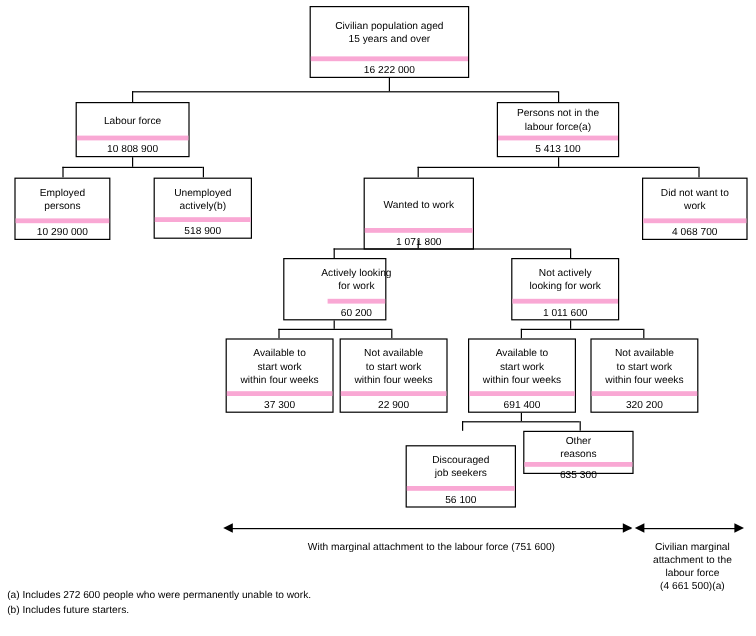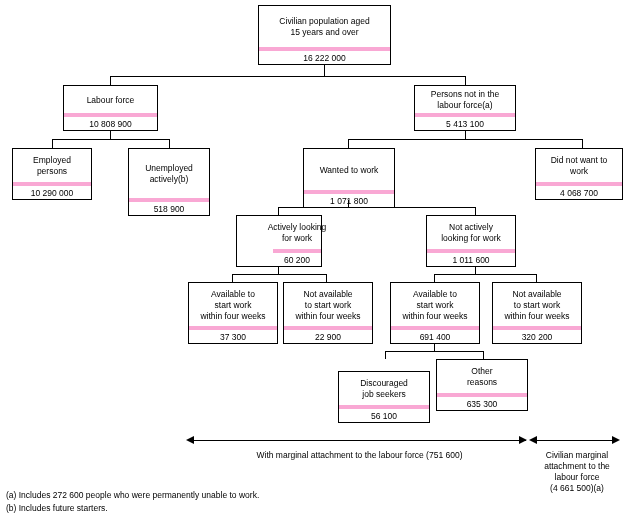--- a/index.html
+++ b/index.html
@@ -81,21 +81,21 @@
   <div class="vl" style="left:582px;top:139px;height:9px;"></div>
 
   <div class="box" style="left:12px;top:148px;width:80px;height:52px;">
     <div class="title">
       <span>Employed</span>
       <span>persons</span>
     </div>
     <div class="value">10 290 000</div>
   </div>
 
-  <div class="box" style="left:128px;top:148px;width:82px;height:68px;">
+  <div class="box" style="left:128px;top:148px;width:82px;height:51px;">
     <div class="title">
       <span>Unemployed</span>
       <span>actively(b)</span>
     </div>
     <div class="value">518 900</div>
   </div>
 
   <div class="box" style="left:303px;top:148px;width:92px;height:60px;">
     <div class="title">
       <span>Wanted to work</span>
@@ -184,21 +184,21 @@
   <div class="vl" style="left:483px;top:351px;height:8px;"></div>
 
   <div class="box" style="left:338px;top:359px;width:92px;height:52px;margin-top:12px;">
     <div class="title">
       <span>Discouraged</span>
       <span>job seekers</span>
     </div>
     <div class="value">56 100</div>
   </div>
 
-  <div class="box" style="left:436px;top:359px;width:92px;height:52px;">
+  <div class="box" style="left:436px;top:359px;width:92px;height:36px;">
     <div class="title">
       <span>Other</span>
       <span>reasons</span>
     </div>
     <div class="value">635 300</div>
   </div>
 
   <div class="ahead left" style="left:186px;top:436px;"></div>
   <div class="arrowline" style="left:193px;top:440px;width:333px;"></div>
   <div class="ahead right" style="left:519px;top:436px;"></div>

